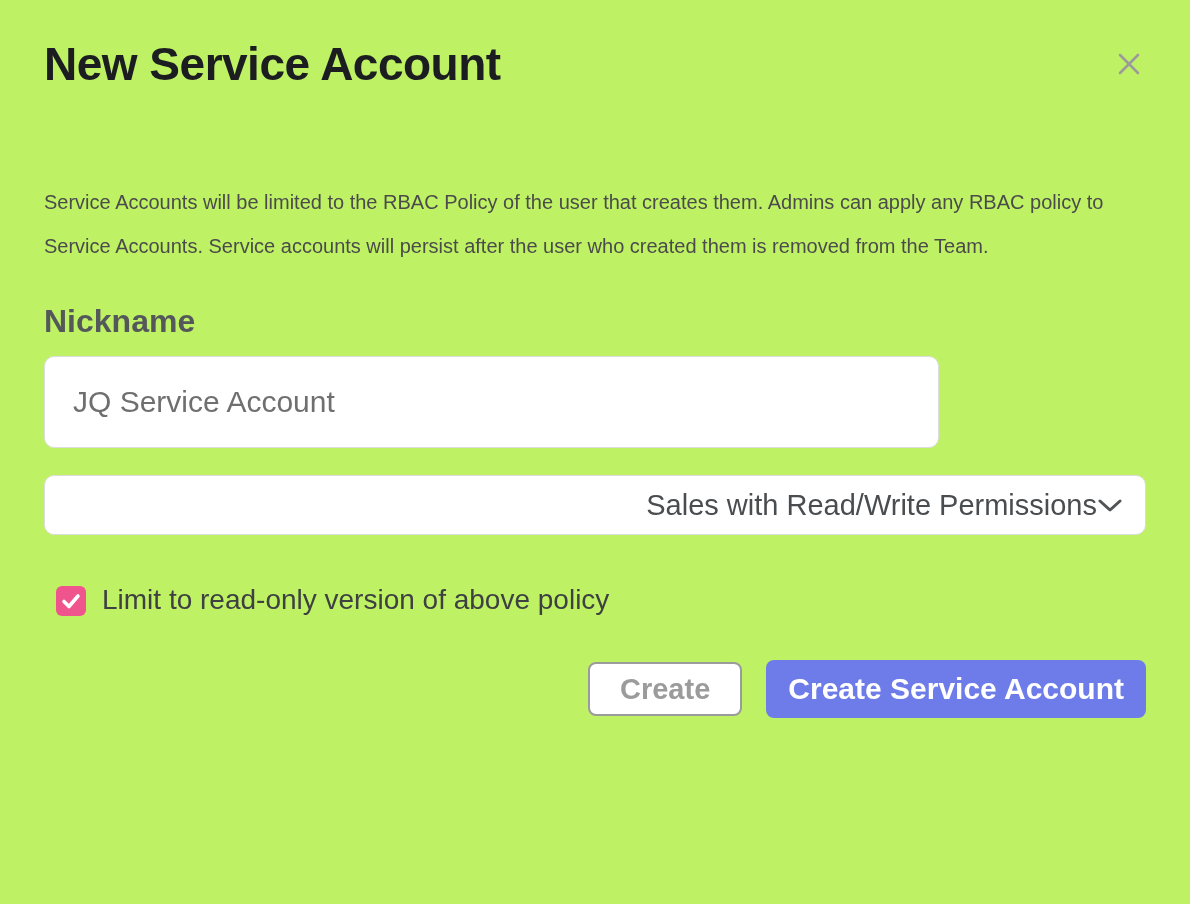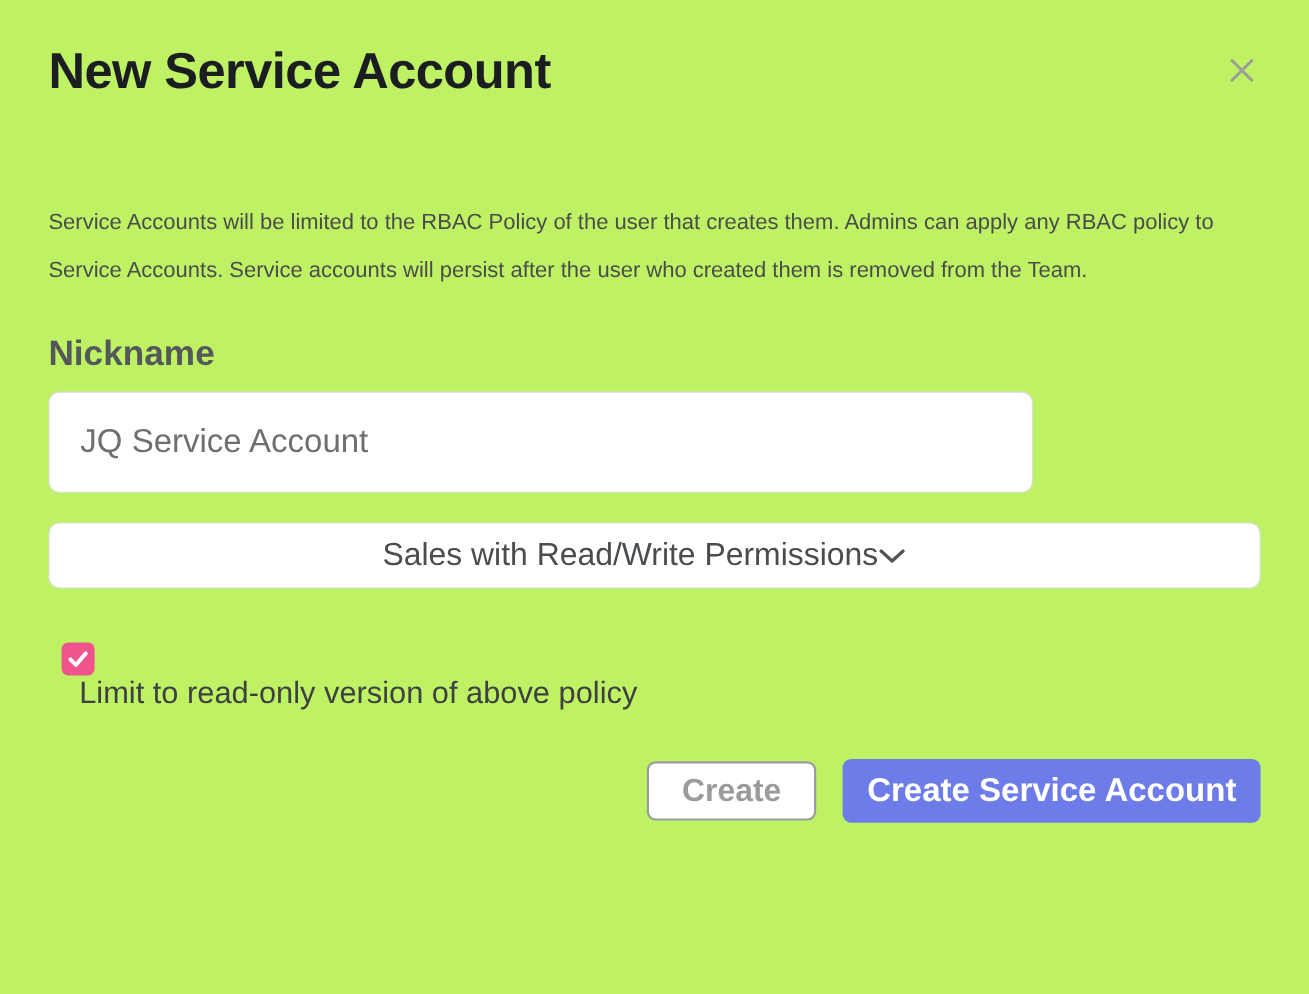--- a/index.html
+++ b/index.html
@@ -72,36 +72,35 @@
 
   .select-box {
     margin-top: 27px;
     width: 1102px;
     height: 60px;
     border: 1px solid #dcdcdc;
     border-radius: 10px;
     background: #ffffff;
     display: flex;
     align-items: center;
-    justify-content: center;
+    justify-content: flex-end;
     padding: 0 22px 0 4px;
     cursor: pointer;
   }
 
   .select-value {
     font-size: 29px;
     color: #4a4d50;
   }
 
   .checkbox-row {
     margin-top: 49px;
     margin-left: 12px;
     display: flex;
-    align-items: flex-start;
-    flex-direction: column;
+    align-items: flex-end;
   }
 
   .checkbox {
     width: 30px;
     height: 30px;
     border-radius: 6px;
     background: #f0548c;
     display: flex;
     align-items: center;
     justify-content: center;

